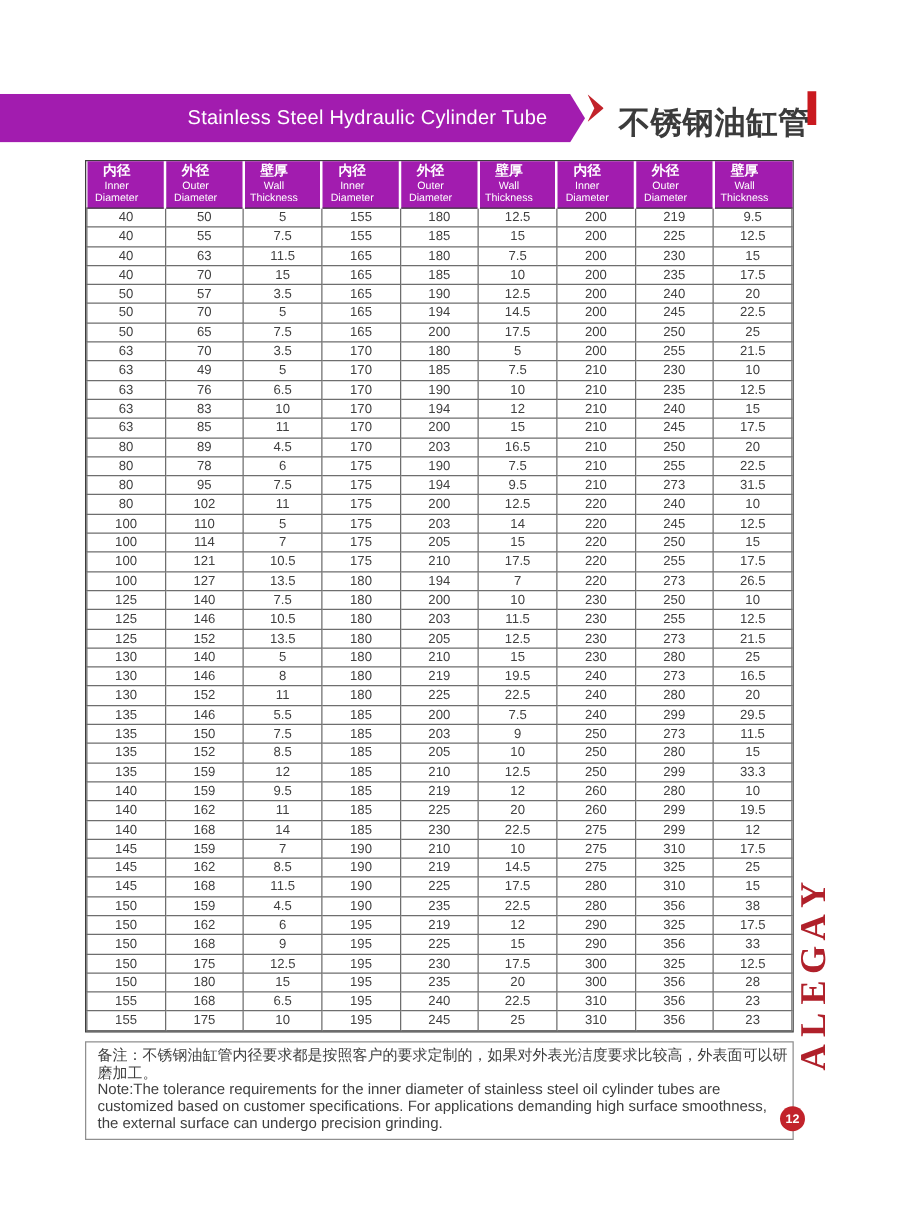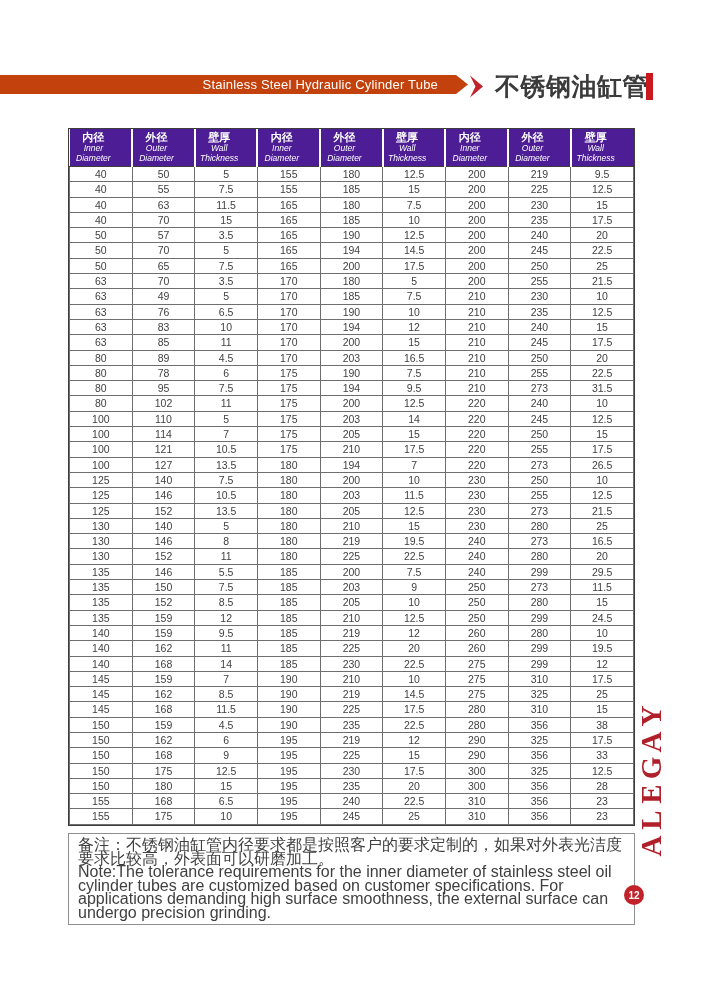--- a/index.html
+++ b/index.html
@@ -1,64 +1,64 @@
 <!DOCTYPE html>
 <html><head>
 <meta charset="utf-8">
 <style>
   * { margin:0; padding:0; box-sizing:border-box; }
   html,body { width:720px; height:983px; background:#ffffff; }
   body { position:relative; font-family:"Liberation Sans", sans-serif; overflow:hidden; }
 
   
   .banner {
-    position:absolute; left:0; top:75px; width:468px; height:19px;
-    background:#c2410c; color:#ffffff;
+    position:absolute; left:0; top:75px; width:468px; height:39px;
+    background:#a21caf; color:#ffffff;
     display:flex; align-items:center; justify-content:flex-end;
-    padding-right:30px; font-size:13px; letter-spacing:0.2px;
+    padding-right:30px; font-size:16px; letter-spacing:0.2px;
     clip-path:polygon(0 0, calc(100% - 12px) 0, 100% 50%, calc(100% - 12px) 100%, 0 100%);
   }
   .banner-arrow {
     position:absolute; left:470px; top:75px; width:13px; height:23px;
     background:#c2232b;
     clip-path:polygon(0 2%, 100% 50%, 0 98%, 42% 50%);
   }
   .title-zh {
-    position:absolute; left:495px; top:72px; height:29px; line-height:29px;
+    position:absolute; left:495px; top:84px; height:29px; line-height:29px;
     font-size:25px; font-weight:bold; color:#3b3b3b; letter-spacing:0.5px;
   }
   .title-bar {
     position:absolute; left:646px; top:73px; width:7px; height:27px; background:#c9191f;
   }
 
   
   .table-wrap {
     position:absolute; left:68px; top:128px; width:567px;
     border:1.5px solid #3d3d3d;
   }
   table { width:100%; border-collapse:collapse; table-layout:fixed; }
   thead th {
-    background:#4c1d95; color:#ffffff; text-align:center;
+    background:#a21caf; color:#ffffff; text-align:center;
     padding:2px 14px 3px 0; border-right:2px solid #ffffff;
     border-bottom:1.5px solid #3d3d3d; vertical-align:middle;
   }
   thead th:last-child { border-right:none; }
   thead .h-zh { font-size:11px; font-weight:bold; line-height:12px; }
-  thead .h-en { font-size:8.5px; font-weight:normal; line-height:10px;font-style:italic; }
+  thead .h-en { font-size:8.5px; font-weight:normal; line-height:10px; }
   tbody td {
     border:1px solid #6e6e6e; text-align:center; vertical-align:middle;
     height:14.3px; line-height:14.3px; font-size:10.5px; color:#3f3f3f;
     padding:0; background:#ffffff;
   }
 
   
   .note {
     position:absolute; left:68px; top:833px; width:567px; min-height:46px;
     border:1.5px solid #8f8f8f; padding:4px 2px 5px 9px;
-    font-size:16px; line-height:13.5px; color:#3f3f3f;
+    font-size:12px; line-height:13.5px; color:#3f3f3f;
   }
 
   
   .brand {
     position:absolute; left:636px; top:703px;
     display:flex; flex-direction:column; align-items:center;
   }
   .brand span {
     display:flex; align-items:center; justify-content:center;
     width:30px; height:26px;
@@ -450,21 +450,21 @@
         </tr>
         <tr>
           <td>135</td>
           <td>159</td>
           <td>12</td>
           <td>185</td>
           <td>210</td>
           <td>12.5</td>
           <td>250</td>
           <td>299</td>
-          <td>24.5</td>
+          <td>33.3</td>
         </tr>
         <tr>
           <td>140</td>
           <td>159</td>
           <td>9.5</td>
           <td>185</td>
           <td>219</td>
           <td>12</td>
           <td>260</td>
           <td>280</td>

